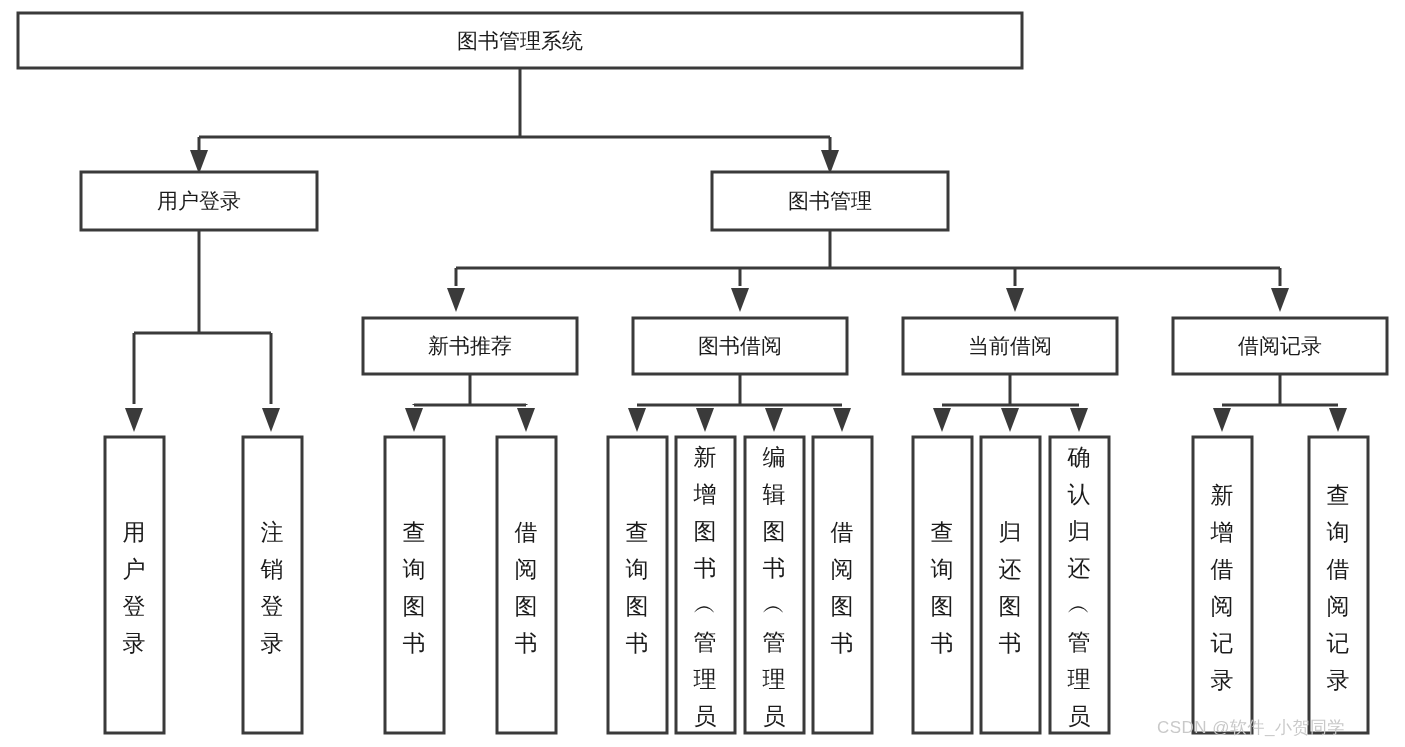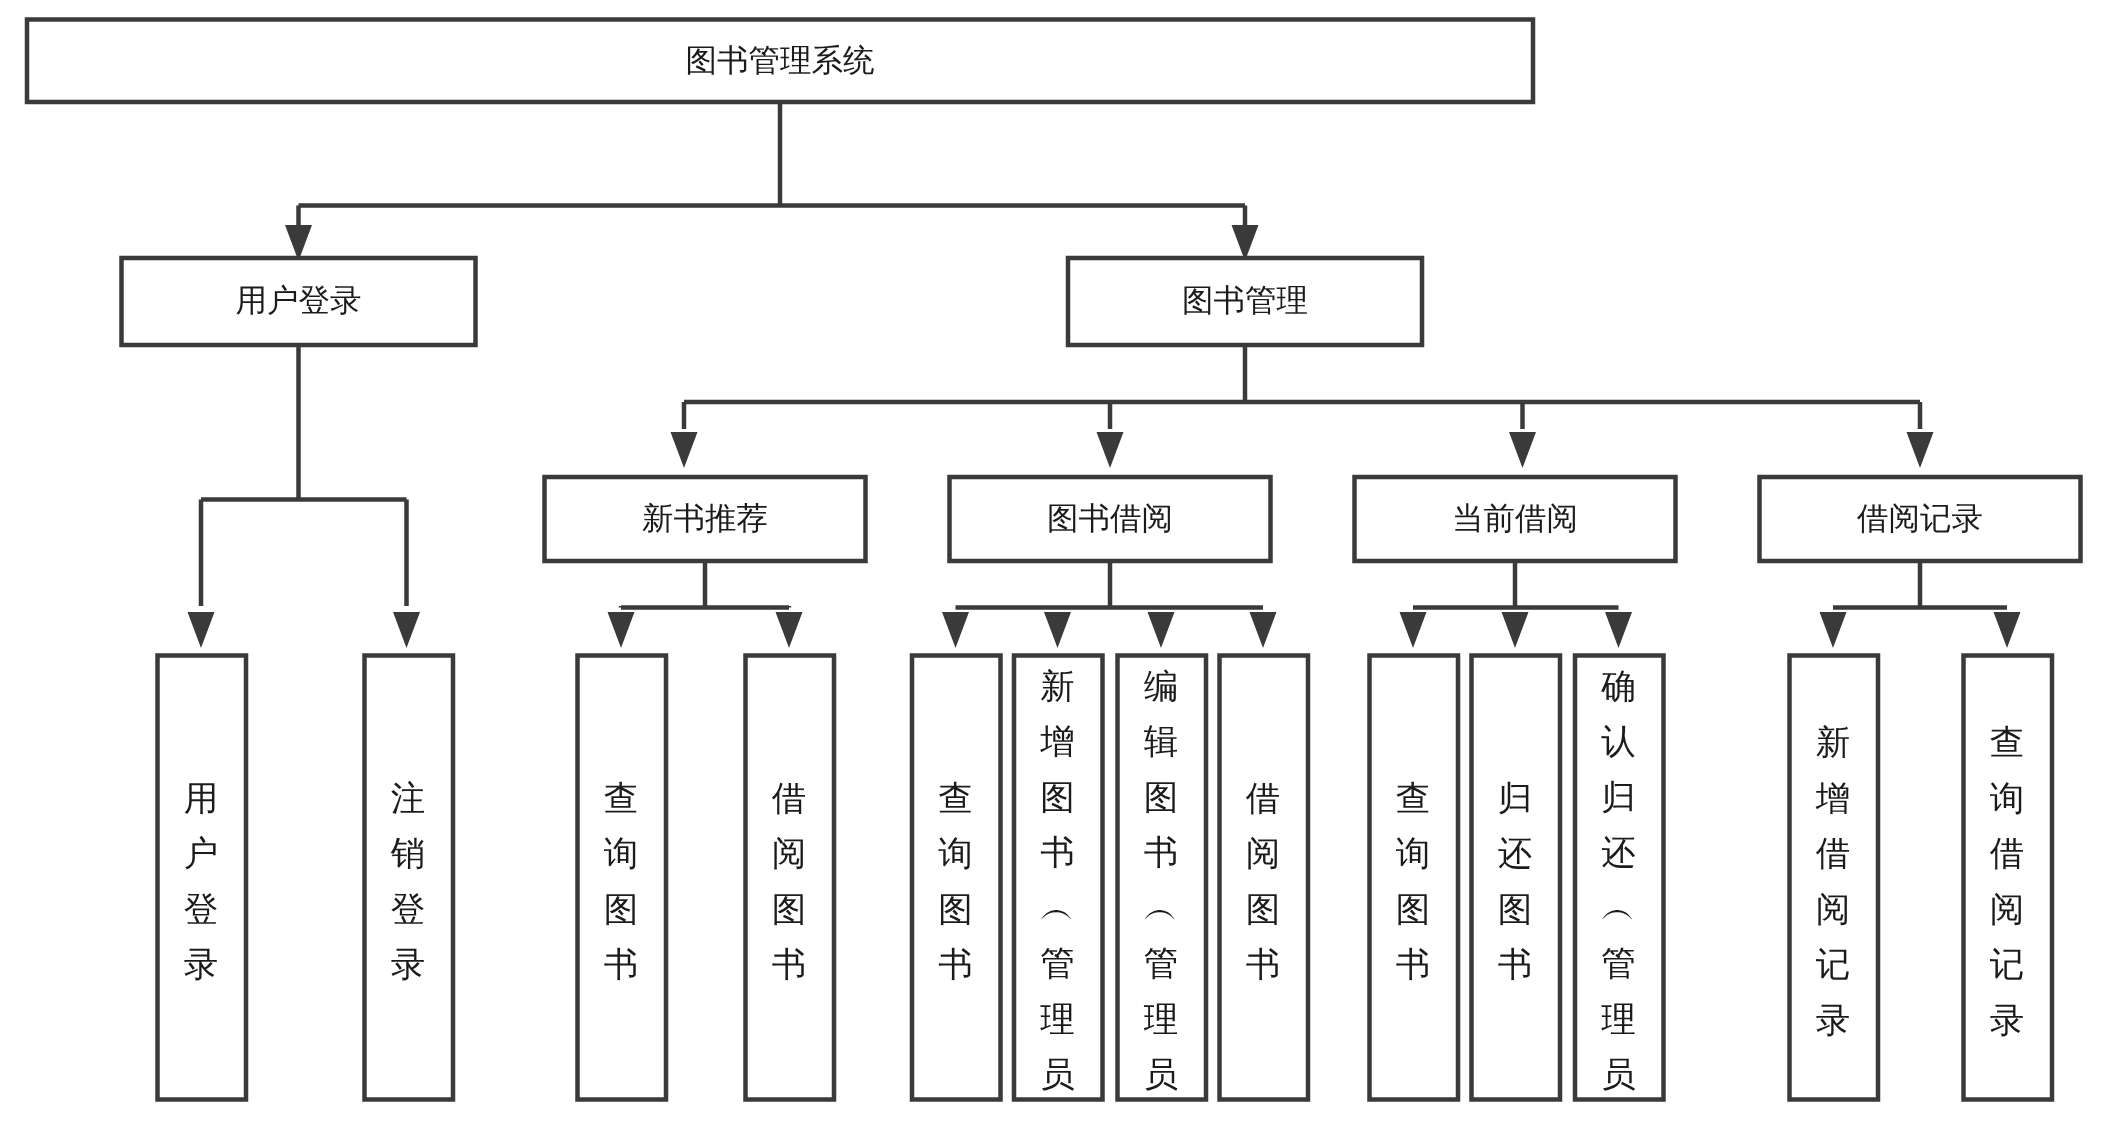--- a/index.html
+++ b/index.html
@@ -220,13 +220,14 @@
       <rect class="node-box" x="1193" y="437" width="59" height="296"></rect>
       <text class="node-label-v vtext" x="1222" y="502.9"><tspan x="1222" dy="0">新</tspan><tspan x="1222" dy="37">增</tspan><tspan x="1222" dy="37">借</tspan><tspan x="1222" dy="37">阅</tspan><tspan x="1222" dy="37">记</tspan><tspan x="1222" dy="37">录</tspan></text>
     </g>
     <g>
       <rect class="node-box" x="1309" y="437" width="59" height="296"></rect>
       <text class="node-label-v vtext" x="1338" y="502.9"><tspan x="1338" dy="0">查</tspan><tspan x="1338" dy="37">询</tspan><tspan x="1338" dy="37">借</tspan><tspan x="1338" dy="37">阅</tspan><tspan x="1338" dy="37">记</tspan><tspan x="1338" dy="37">录</tspan></text>
     </g>
 
   </svg>
 
+  <div class="watermark">CSDN @软件_小贺同学</div>
 </div>
 
 </body></html>

